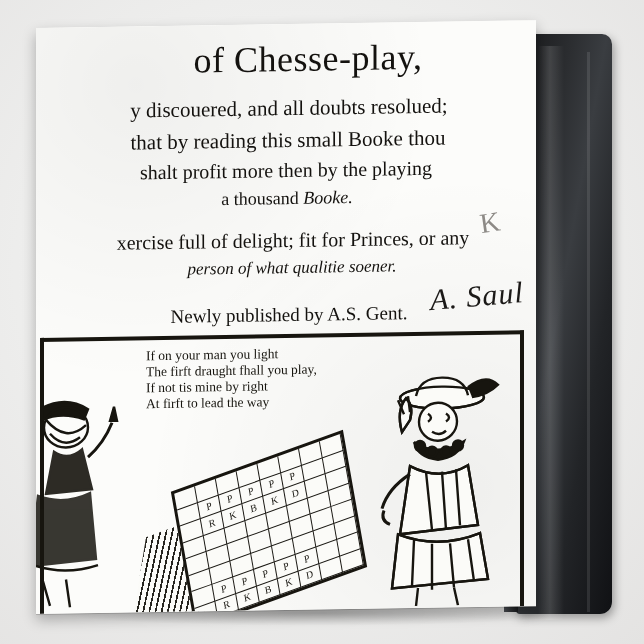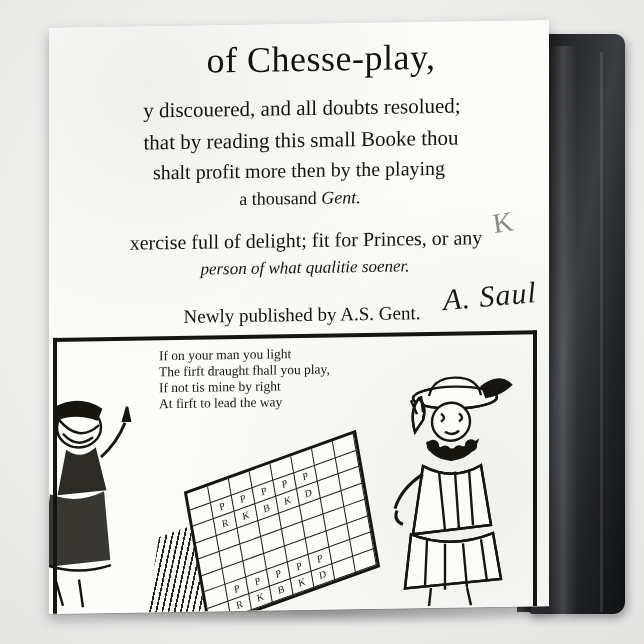--- a/index.html
+++ b/index.html
@@ -26,21 +26,21 @@
   
   .backdrop {
     position: absolute;
     inset: 0;
     background: radial-gradient(circle at 46% 42%, #f7f7f6 0%, #ededec 55%, #e4e3e2 100%);
   }
 
   
   .binder {
     position: absolute;
-    left: 49px;
+    left: 36px;
     top: 28px;
     width: 576px;
     height: 592px;
   }
 
   
   .binder-spine {
     position: absolute;
     right: 0;
     top: 6px;
@@ -298,21 +298,21 @@
     <div class="binder-front">
       <div class="art">
 
         <div class="paper-tone"></div>
 
         <div class="title-block">
           <div class="line-title">of Chesse-play,</div>
           <div class="line-1">y discouered, and all doubts resolued;</div>
           <div class="line-2">that by reading this small Booke thou</div>
           <div class="line-3">shalt profit more then by the playing</div>
-          <div class="line-4"><span>a thousand </span><span class="ital">Gent.</span></div>
+          <div class="line-4"><span>a thousand </span><span class="ital">Booke.</span></div>
           <div class="line-5">xercise full of delight; fit for Princes, or any</div>
           <div class="line-6">person of what qualitie soener.</div>
           <div class="line-7">Newly published by A.S. Gent.</div>
         </div>
 
         <div class="ink-k">K</div>
         <div class="ink-sig">A. Saul</div>
 
         <div class="woodcut">
           <div class="woodcut-frame"></div>

